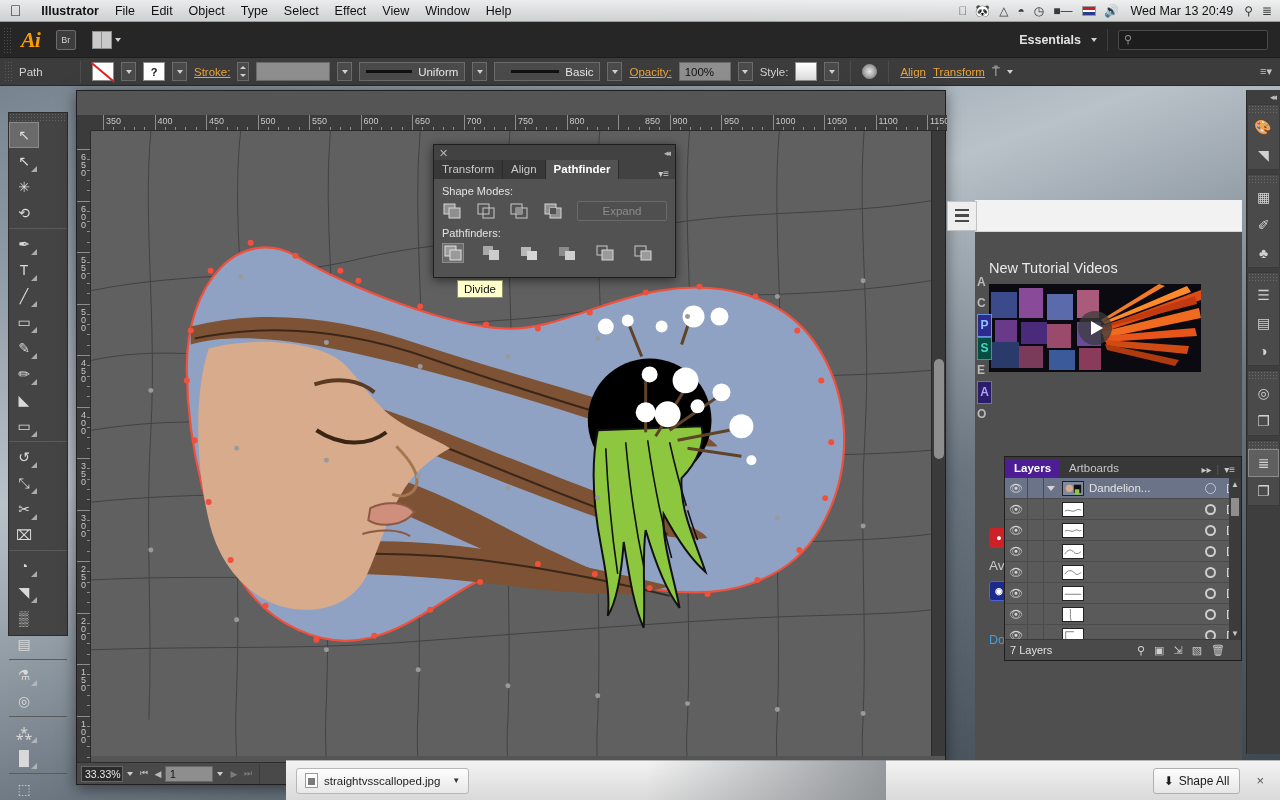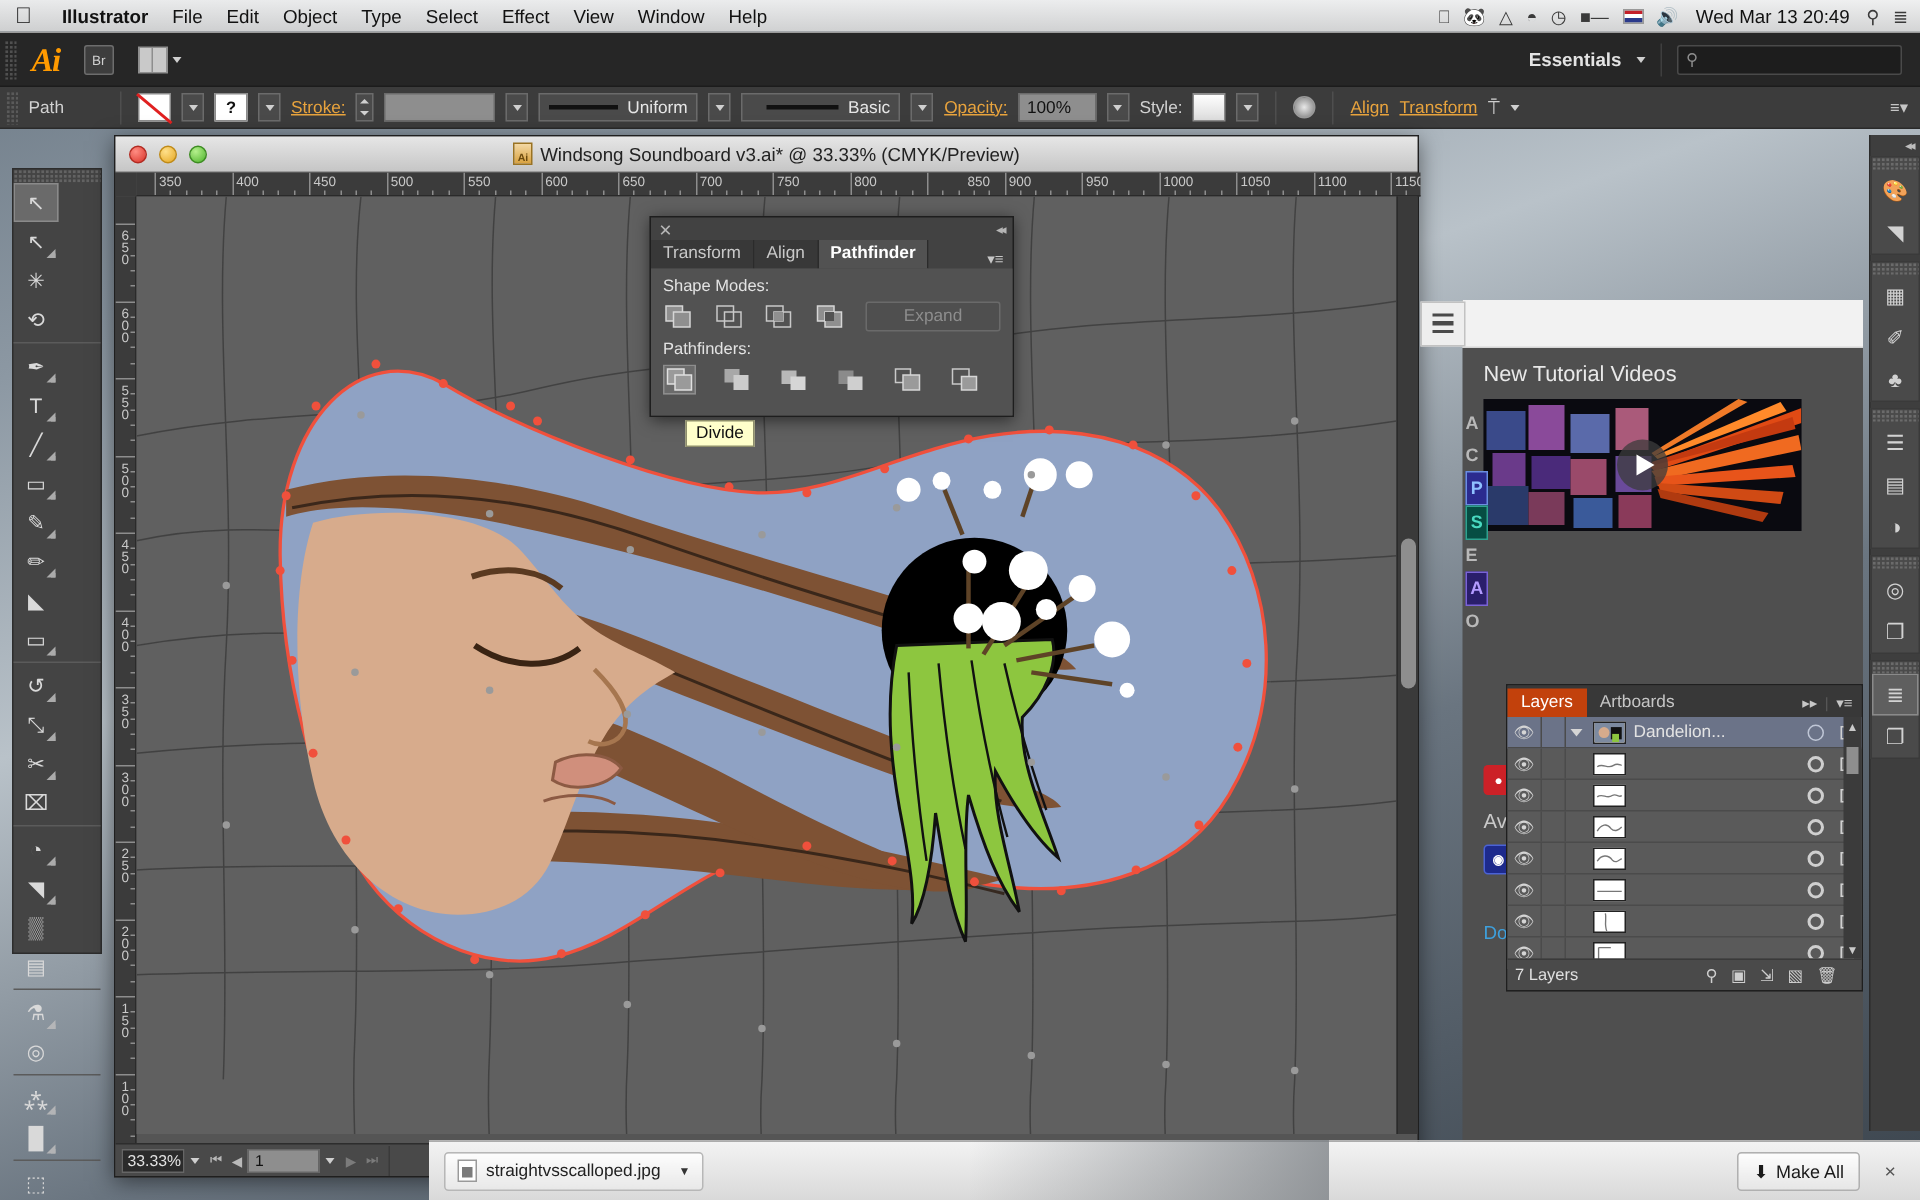--- a/index.html
+++ b/index.html
@@ -174,40 +174,40 @@
           color:#8d8d8d;font-size:11.5px;display:flex;align-items:center;justify-content:center;border-radius:2px;}
   .tooltip{position:absolute;left:457px;top:258px;background:#ffffcb;border:1px solid #8e8e6b;
            color:#111;font-size:11.5px;padding:2px 6px;}
 
   
   .rightpanel{position:absolute;left:975px;top:178px;width:267px;height:585px;background:#4f4f4f;}
   .rp-top{height:32px;background:#f2f2f2;border-bottom:1px solid #d5d5d5;display:flex;align-items:center;}
   .hamb{width:30px;height:30px;border:1px solid #c2c2c2;background:#eee;display:flex;flex-direction:column;
         justify-content:center;gap:3px;padding:0 7px;margin-left:-28px;}
   .hamb i{height:2.5px;background:#4a4a4a;}
-  .rp-sec-title{color:#e9e9e9;font-size:14.5px;padding:10px 14px 8px;}
+  .rp-sec-title{color:#e9e9e9;font-size:14.5px;padding:28px 14px 8px;}
   .vidthumb{margin:0 14px;width:212px;height:88px;position:relative;overflow:hidden;
             background:#0d0d12;}
   .playbtn{position:absolute;left:50%;top:50%;transform:translate(-50%,-50%);
            width:34px;height:34px;border-radius:50%;background:rgba(60,60,60,.75);
            display:flex;align-items:center;justify-content:center;}
   .playbtn i{border-left:12px solid #fff;border-top:7.5px solid transparent;border-bottom:7.5px solid transparent;margin-left:3px;}
   .bluelink{color:#3ea0dd;font-size:12.5px;padding:10px 14px 0;cursor:pointer;}
   .hiddenlist{position:absolute;left:2px;top:72px;width:18px;color:#b9b9b9;font-size:12px;line-height:21px;}
   .hiddenlist b{display:block;}
   .hl-ps{background:#2b2b8f;color:#8fc1ff;border:1px solid #6b8fe0;width:15px;text-align:center;}
   .hl-s{background:#064d43;color:#49d9c0;border:1px solid #2fa28f;width:15px;text-align:center;}
   .hl-a{background:#2a1e6b;color:#b39bff;border:1px solid #7a63d6;width:15px;text-align:center;}
 
   
   .layers{position:absolute;left:1004px;top:434px;width:238px;height:205px;
           background:#424242;border:1px solid #1f1f1f;}
   .lay-tabs{height:21px;display:flex;align-items:flex-end;background:#383838;}
   .lay-tab{padding:3px 9px 4px;font-size:11.5px;color:#c6c6c6;}
-  .lay-tab.active{background:#c2410c;color:#fff;font-weight:normal;}
+  .lay-tab.active{background:#4c1d95;color:#fff;font-weight:bold;}
   .lay-tabicons{margin-left:auto;display:flex;align-items:center;gap:5px;padding:0 6px 3px;color:#c7c7c7;font-size:10px;}
   .lay-list{background:#5a5a5a;}
   .lrow{height:21px;display:flex;align-items:center;border-bottom:1px solid #4b4b4b;font-size:11.5px;color:#e3e3e3;}
   .lrow.sel{background:#6b7388;}
   .eye{width:22px;text-align:center;color:#d5d5d5;font-size:11px;}
   .lcol2{width:16px;border-left:1px solid #4b4b4b;height:100%;}
   .lcol3{width:14px;border-left:1px solid #4b4b4b;height:100%;display:flex;align-items:center;justify-content:center;}
   .twisty{border-left:4px solid transparent;border-right:4px solid transparent;border-top:5px solid #d5d5d5;}
   .lthumb{width:22px;height:15px;background:#fff;border:1px solid #222;margin:0 5px;position:relative;overflow:hidden;}
   .lthumb svg{position:absolute;inset:0;}
@@ -371,31 +371,20 @@
           <div class="tsep"></div>
           <div class="tool hasmore">⁂</div>
           <div class="tool hasmore">█</div>
           <div class="tsep"></div>
           <div class="tool">⬚</div>
         </div>
 
     </div>
 
     <div class="docwin">
-      <div class="titlebar">
-        <div class="traffic">
-          <span class="tl r"></span>
-          <span class="tl y"></span>
-          <span class="tl g"></span>
-        </div>
-        <div class="doctitle">
-          <span class="docicon">Ai</span>
-          <span>Windsong Soundboard v3.ai* @ 33.33% (CMYK/Preview)</span>
-        </div>
-      </div>
 
       <div class="corner"></div>
       <div class="rulerH" id="ruler-h">
           <div class="tk tkM" style="left: 12px;"></div>
           <div class="lb" style="left: 15px;">350</div>
           <div class="tk" style="left: 22.3px; height: 4px; top: 12px;"></div>
           <div class="tk" style="left: 32.6px; height: 4px; top: 12px;"></div>
           <div class="tk" style="left: 42.9px; height: 4px; top: 12px;"></div>
           <div class="tk" style="left: 53.2px; height: 4px; top: 12px;"></div>
           <div class="tk tkM" style="left: 63.5px;"></div>
@@ -1125,21 +1114,21 @@
   </div>
 
   <div class="dlbar">
     <div class="dlitem">
       <span class="dlicon"></span>
       <span>straightvsscalloped.jpg</span>
       <span style="margin-left:6px;color:#333;font-size:8px">▼</span>
     </div>
     <div class="showall">
       <span>⬇</span>
-      <span>Make All</span>
+      <span>Shape All</span>
     </div>
     <span class="closex">×</span>
   </div>
   <div class="dlmask"></div>
 
   <div class="menubar translucent">
     <span class="apple"></span>
     <span class="mi bold">Illustrator</span>
     <span class="mi">File</span>
     <span class="mi">Edit</span>

